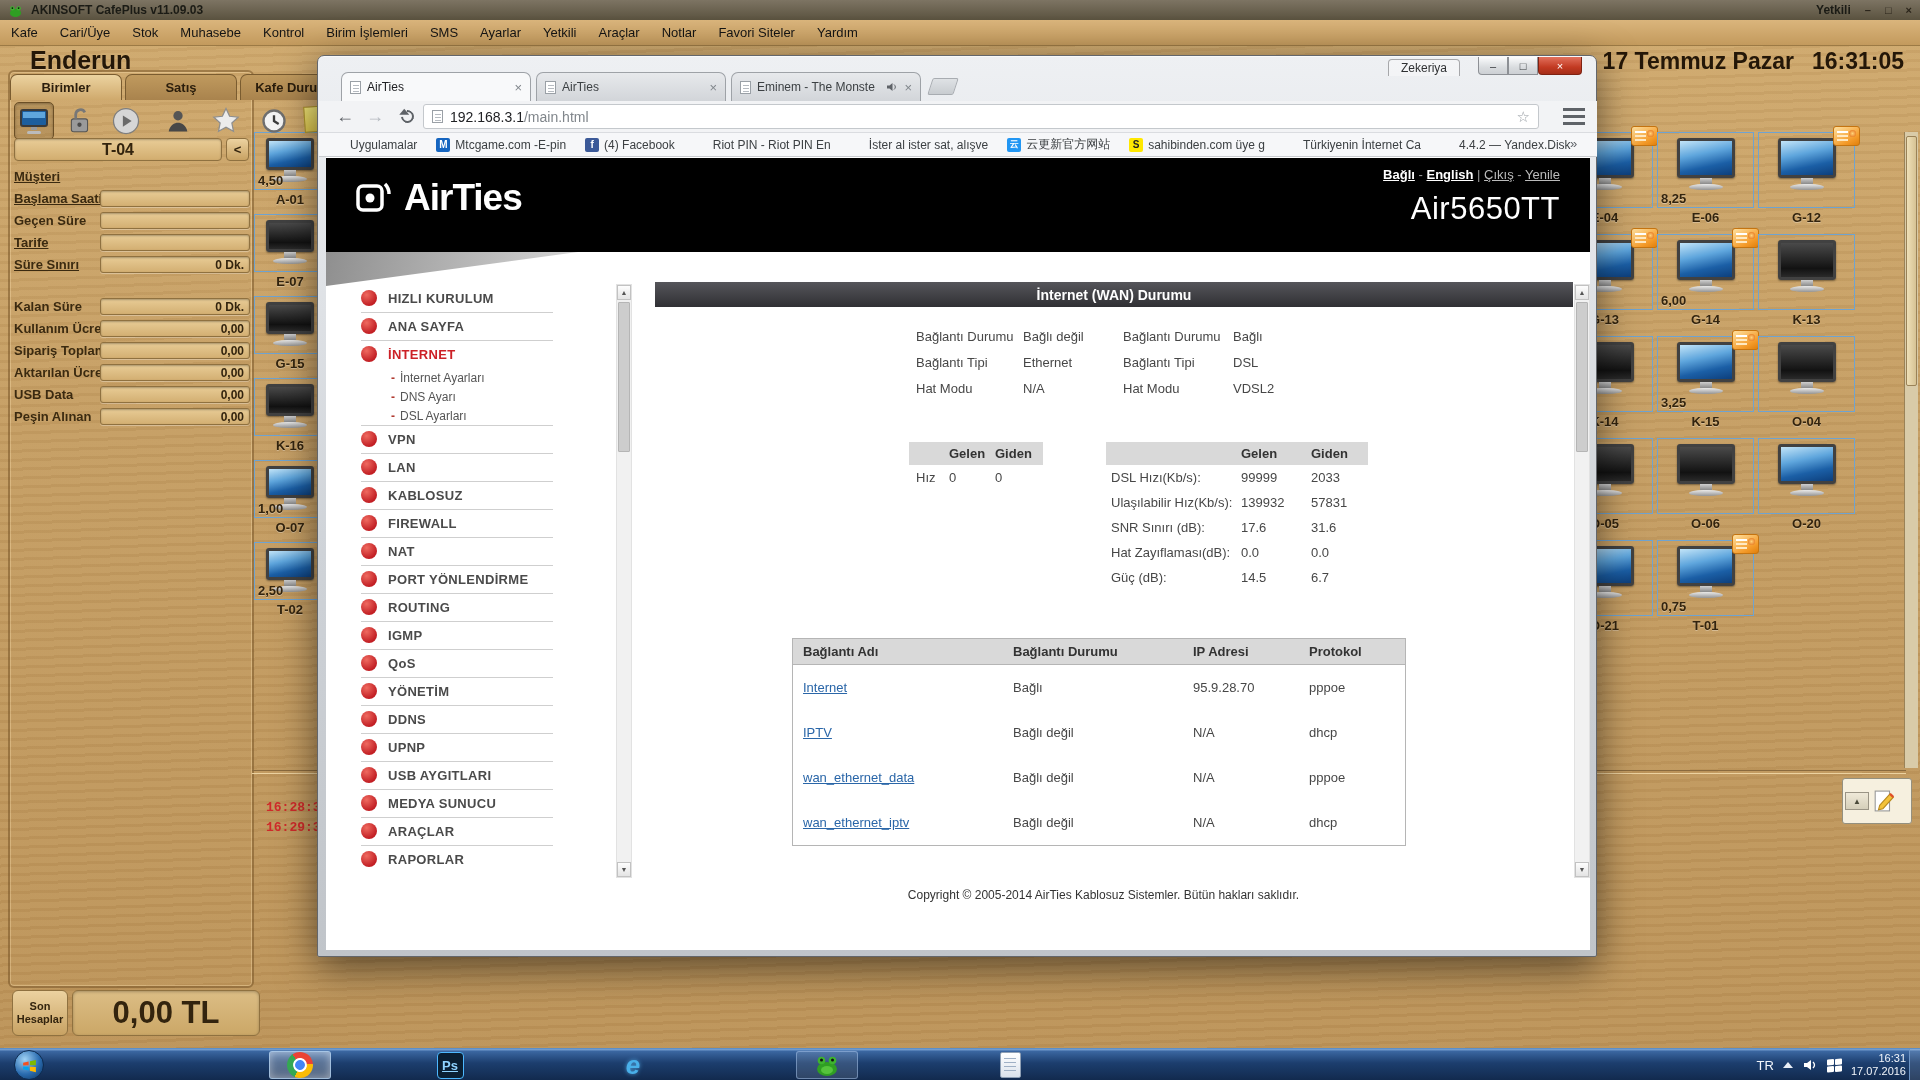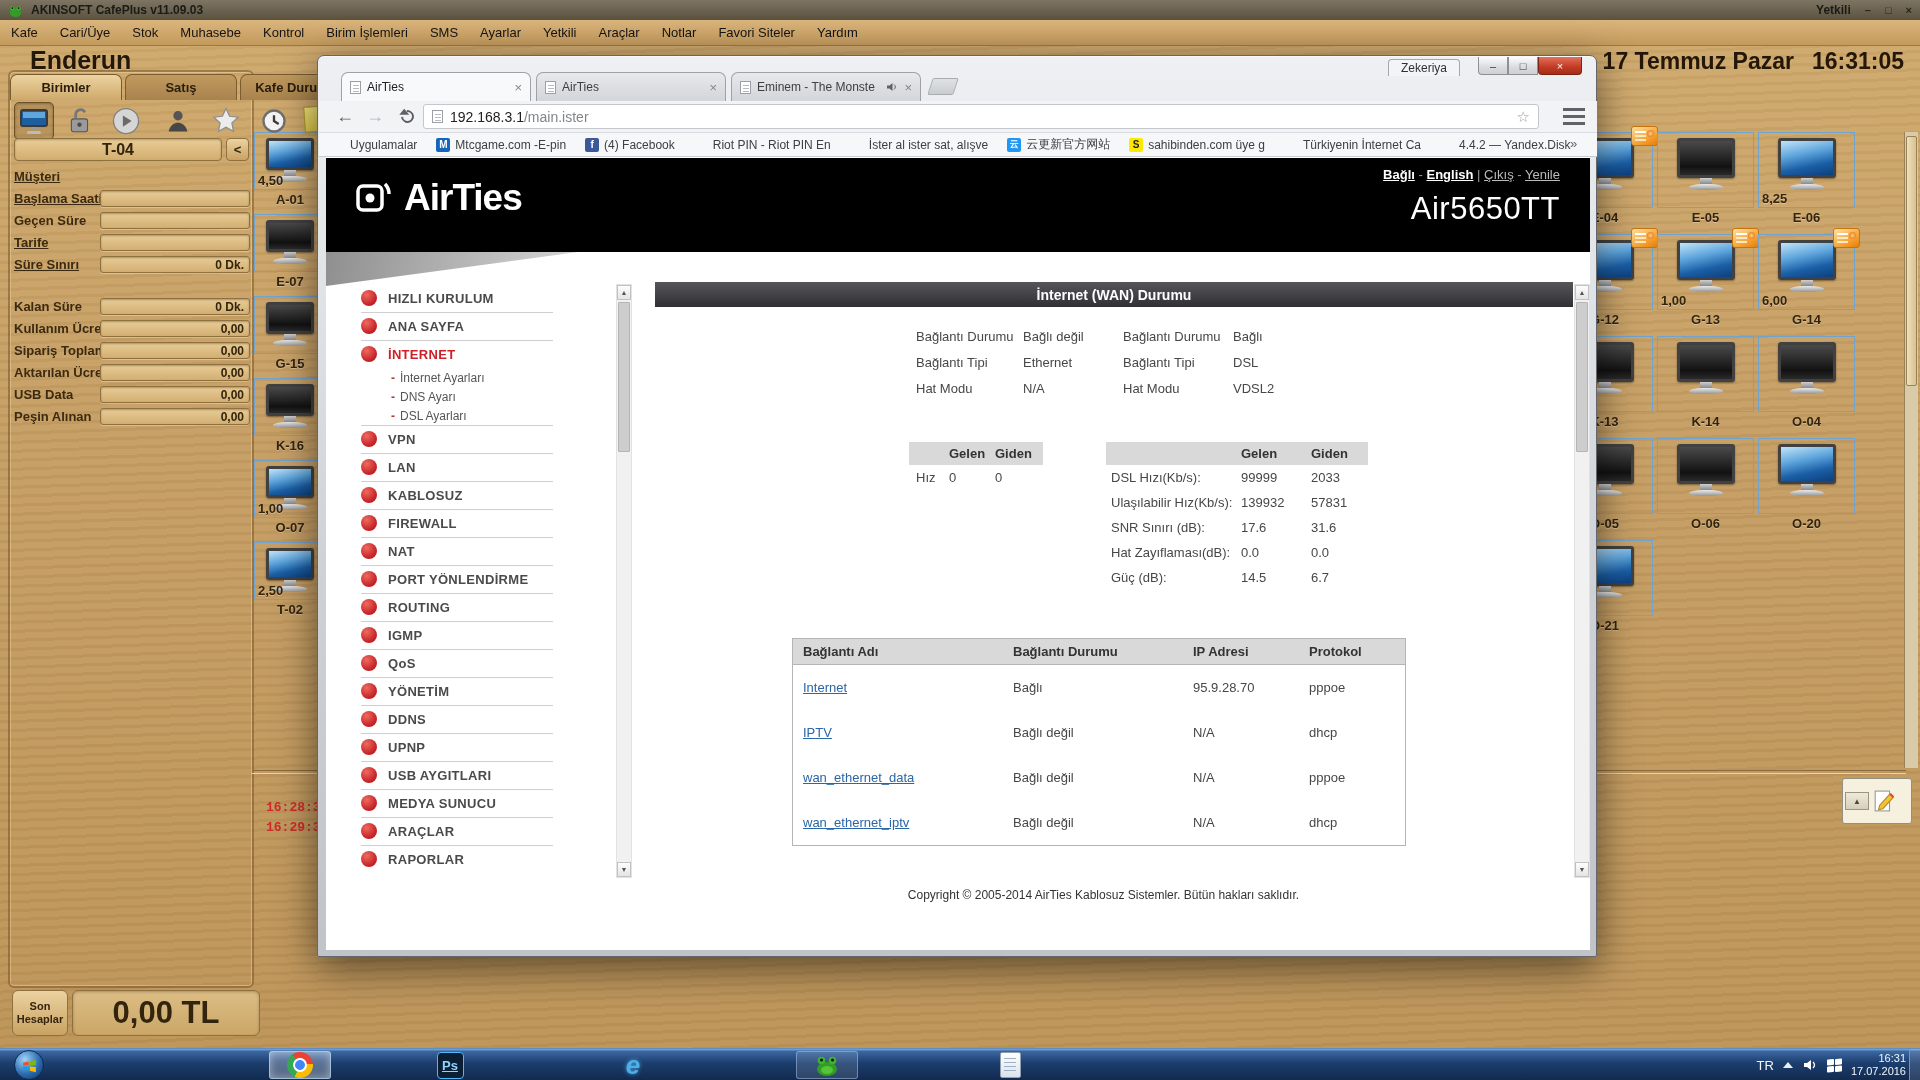--- a/index.html
+++ b/index.html
@@ -497,32 +497,20 @@
             <div class="scr"></div>
             <div class="neck"></div>
             <div class="base"></div>
           </div>
           <span class="price"></span>
           <span class="cardic"></span>
         </div>
         <div class="cname">E-04</div>
       </div>
 
-      <div class="cell off">
-        <div class="box">
-          <div class="mon">
-            <div class="scr"></div>
-            <div class="neck"></div>
-            <div class="base"></div>
-          </div>
-          <span class="price"></span>
-
-        </div>
-        <div class="cname">E-05</div>
-      </div>
 
       <div class="cell on">
         <div class="box">
           <div class="mon">
             <div class="scr"></div>
             <div class="neck"></div>
             <div class="base"></div>
           </div>
           <span class="price">8,25</span>
 
@@ -588,20 +576,32 @@
             <div class="scr"></div>
             <div class="neck"></div>
             <div class="base"></div>
           </div>
           <span class="price"></span>
 
         </div>
         <div class="cname">K-14</div>
       </div>
 
+      <div class="cell on">
+        <div class="box">
+          <div class="mon">
+            <div class="scr"></div>
+            <div class="neck"></div>
+            <div class="base"></div>
+          </div>
+          <span class="price">3,25</span>
+          <span class="cardic"></span>
+        </div>
+        <div class="cname">K-15</div>
+      </div>
 
       <div class="cell off">
         <div class="box">
           <div class="mon">
             <div class="scr"></div>
             <div class="neck"></div>
             <div class="base"></div>
           </div>
           <span class="price"></span>
 
@@ -654,20 +654,32 @@
             <div class="scr"></div>
             <div class="neck"></div>
             <div class="base"></div>
           </div>
           <span class="price">1,25</span>
 
         </div>
         <div class="cname">O-21</div>
       </div>
 
+      <div class="cell on">
+        <div class="box">
+          <div class="mon">
+            <div class="scr"></div>
+            <div class="neck"></div>
+            <div class="base"></div>
+          </div>
+          <span class="price">0,75</span>
+          <span class="cardic"></span>
+        </div>
+        <div class="cname">T-01</div>
+      </div>
     </div>
 
   <div class="cp-sep"></div>
   <div class="cp-log">
 
   <div>16:28:33</div>
       <div>16:29:33</div>
     </div>
 
   <div class="cp-mini">
@@ -720,21 +732,21 @@
 
     <div class="bw-toolbar">
       <span class="navbtn" style="left:12px">←</span>
       <span class="navbtn fwd" style="left:42px">→</span>
       <span class="navbtn" style="left:74px">
           <span class="reload-ic"></span>
         </span>
       <div class="urlbar">
         <span class="pageic"></span>
         <span>192.168.3.1</span>
-          <span class="dim" style="margin-left:-7px">/main.ister</span>
+          <span class="dim" style="margin-left:-7px">/main.html</span>
         <span class="star">☆</span>
       </div>
       <span class="menu-ic"></span>
     </div>
 
     <div class="bw-bookmarks">
 
         <span class="bm">
           <span class="bmic apps-grid"></span>
           <span>Uygulamalar</span>

